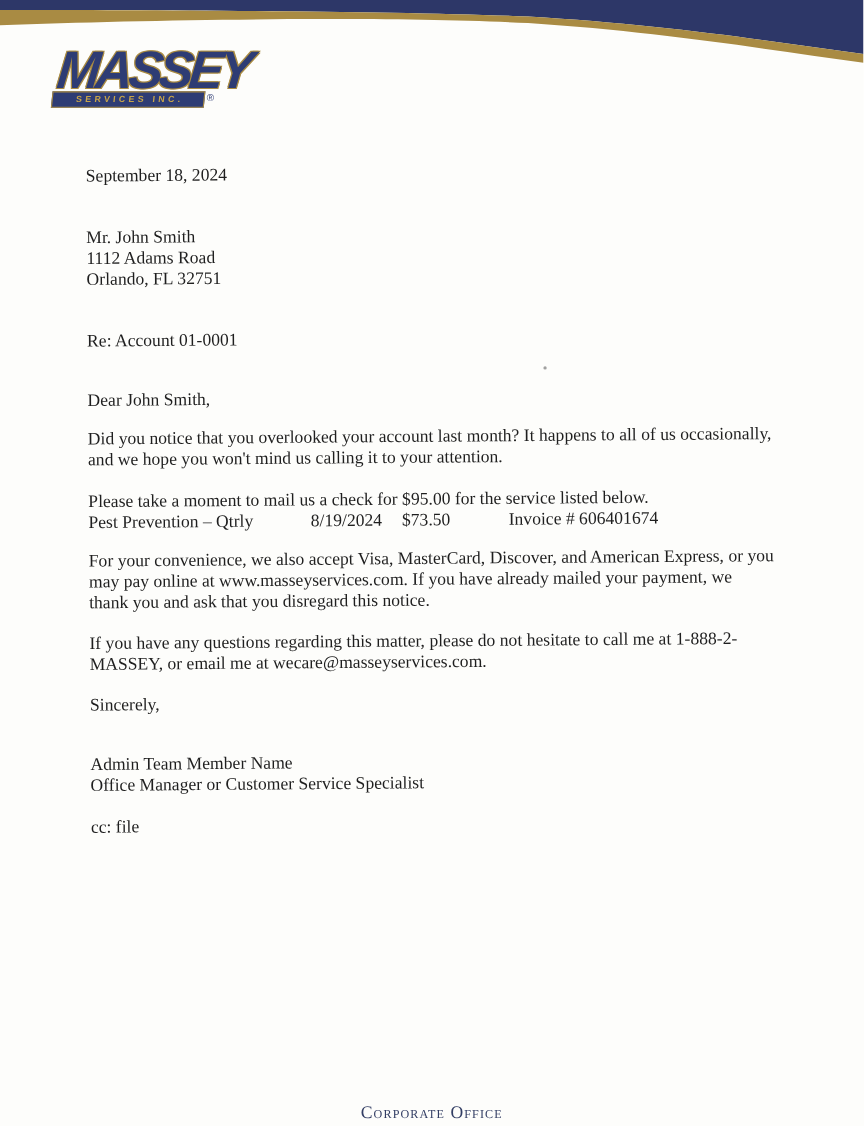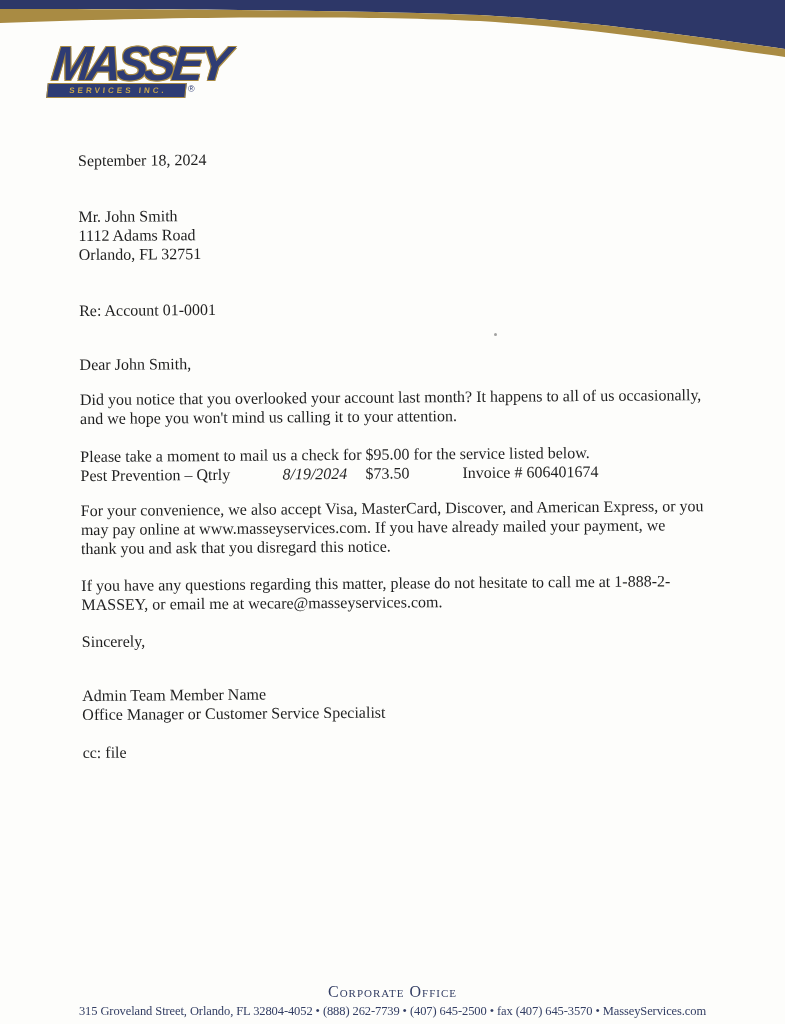--- a/index.html
+++ b/index.html
@@ -85,21 +85,21 @@
   .b-p1         { top: 390px; }
   .b-p2         { top: 447px; }
   .b-service    { top: 466px; height: 19px; white-space: nowrap; }
   .b-p3         { top: 501px; }
   .b-p4         { top: 576px; }
   .b-closing    { top: 632px; }
   .b-signature  { top: 686px; }
   .b-cc         { top: 743px; }
   .svc { position: absolute; top: 0; white-space: nowrap; }
   .svc-name    { left: 0; }
-  .svc-date    { left: 202px; font-style: italic; }
+  .svc-date    { left: 202px; }
   .svc-amount  { left: 285px; }
   .svc-invoice { left: 382px; }
 
   .speck {
     position: absolute; left: 494px; top: 333px;
     width: 3px; height: 3px; border-radius: 50%;
     background: #8a8a8a; opacity: .8;
   }
 
   
@@ -173,16 +173,15 @@
     <div class="block b-signature">Admin Team Member Name
 Office Manager or Customer Service Specialist</div>
 
     <div class="block b-cc">cc: file</div>
   </div>
 
   <div class="speck"></div>
 
   <div class="footer">
     <div class="footer-title">Corporate Office</div>
-    <div class="footer-address">315 Groveland Street, Orlando, FL 32804-4052 • (888) 262-7739 • (407) 645-2500 • fax (407) 645-3570 • MasseyServices.com</div>
   </div>
 
 </div>
 
 </body></html>

